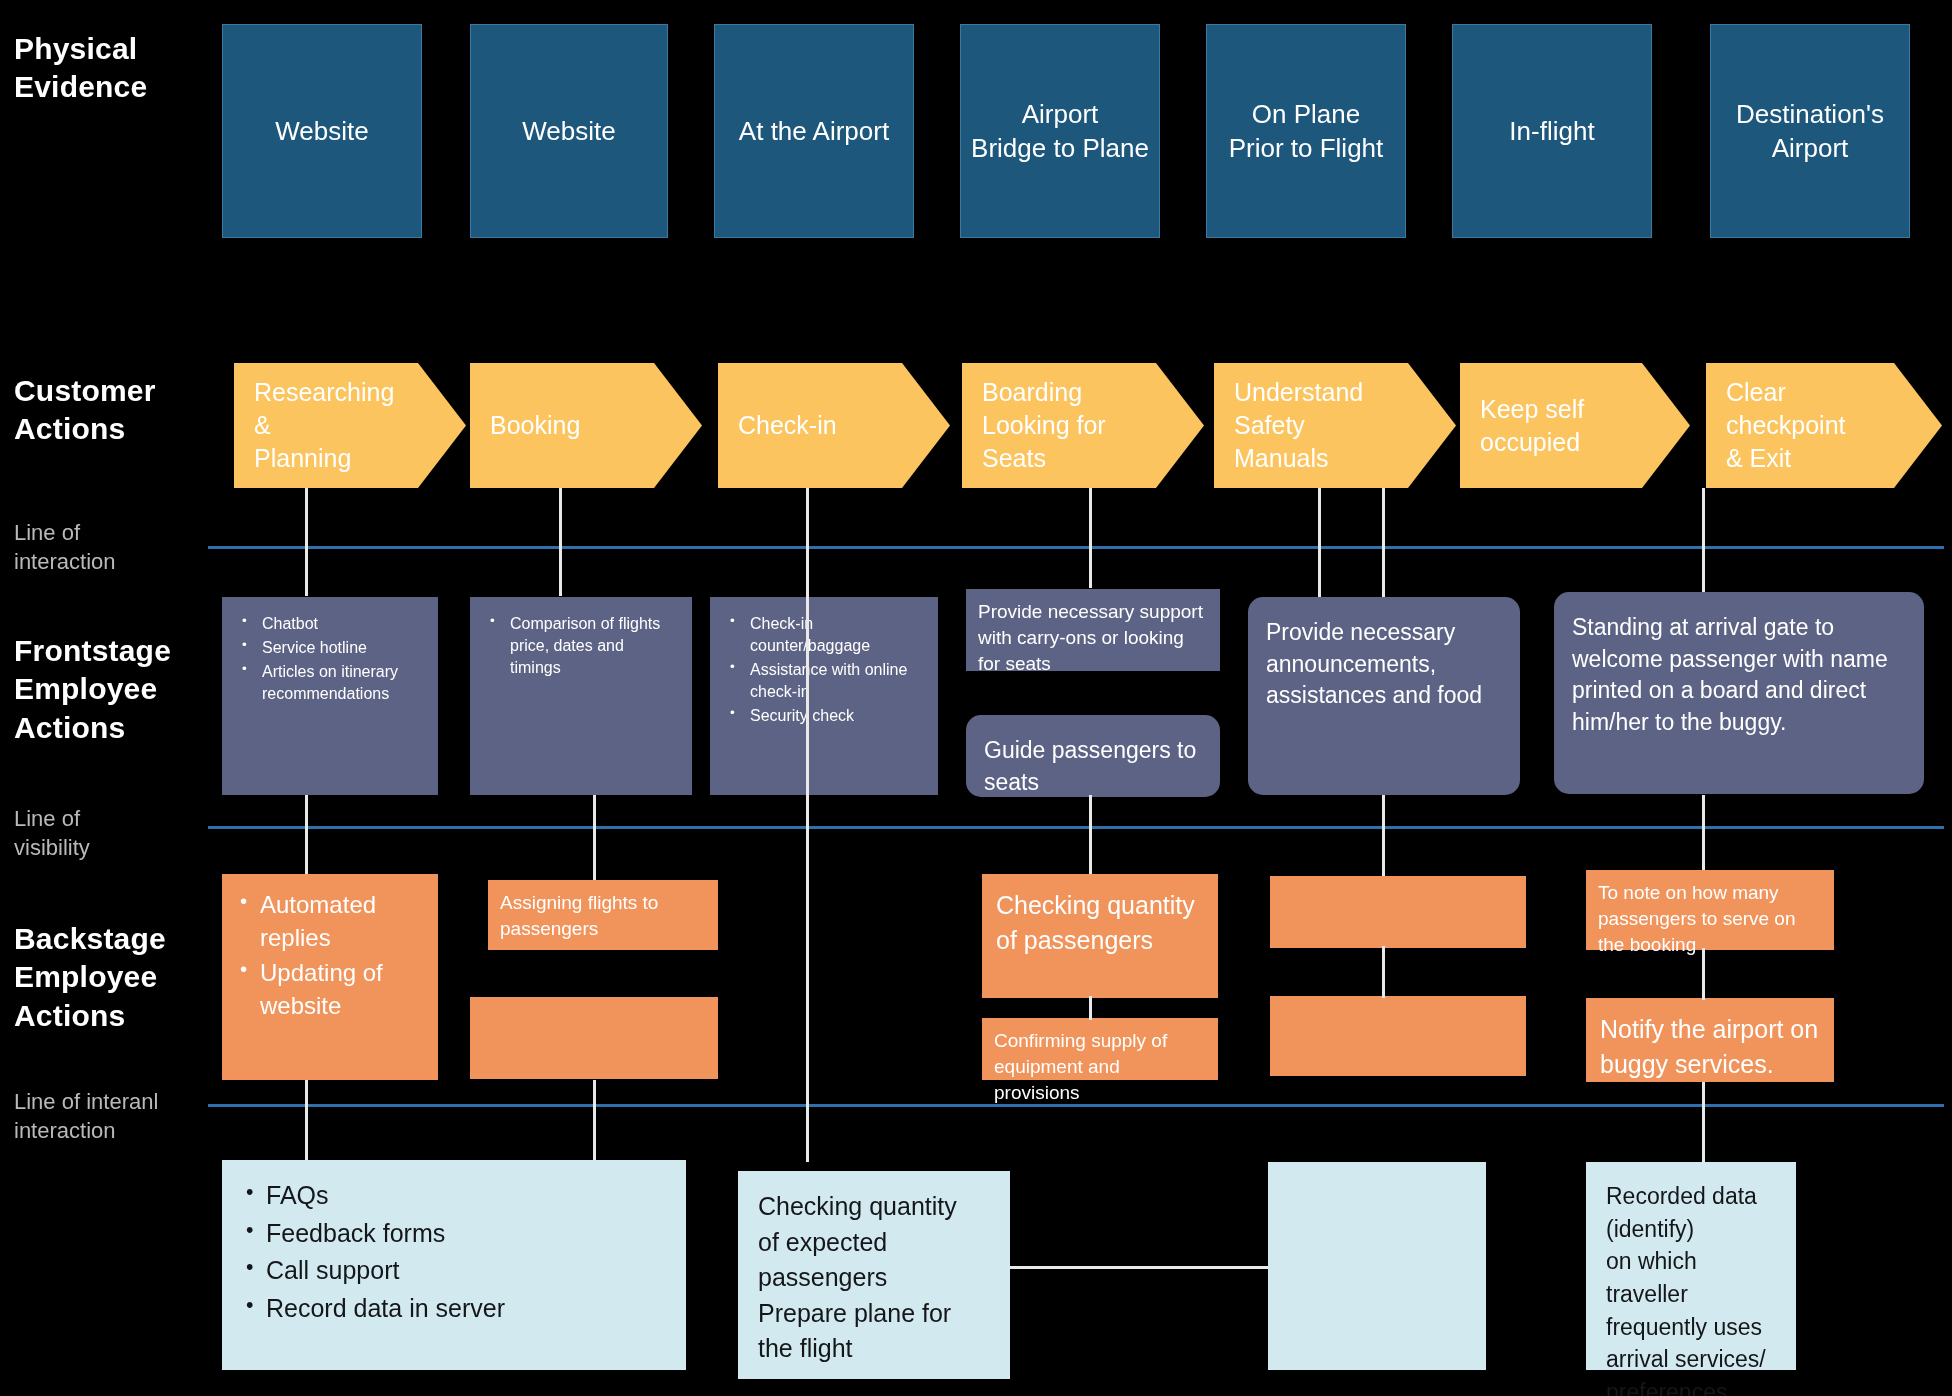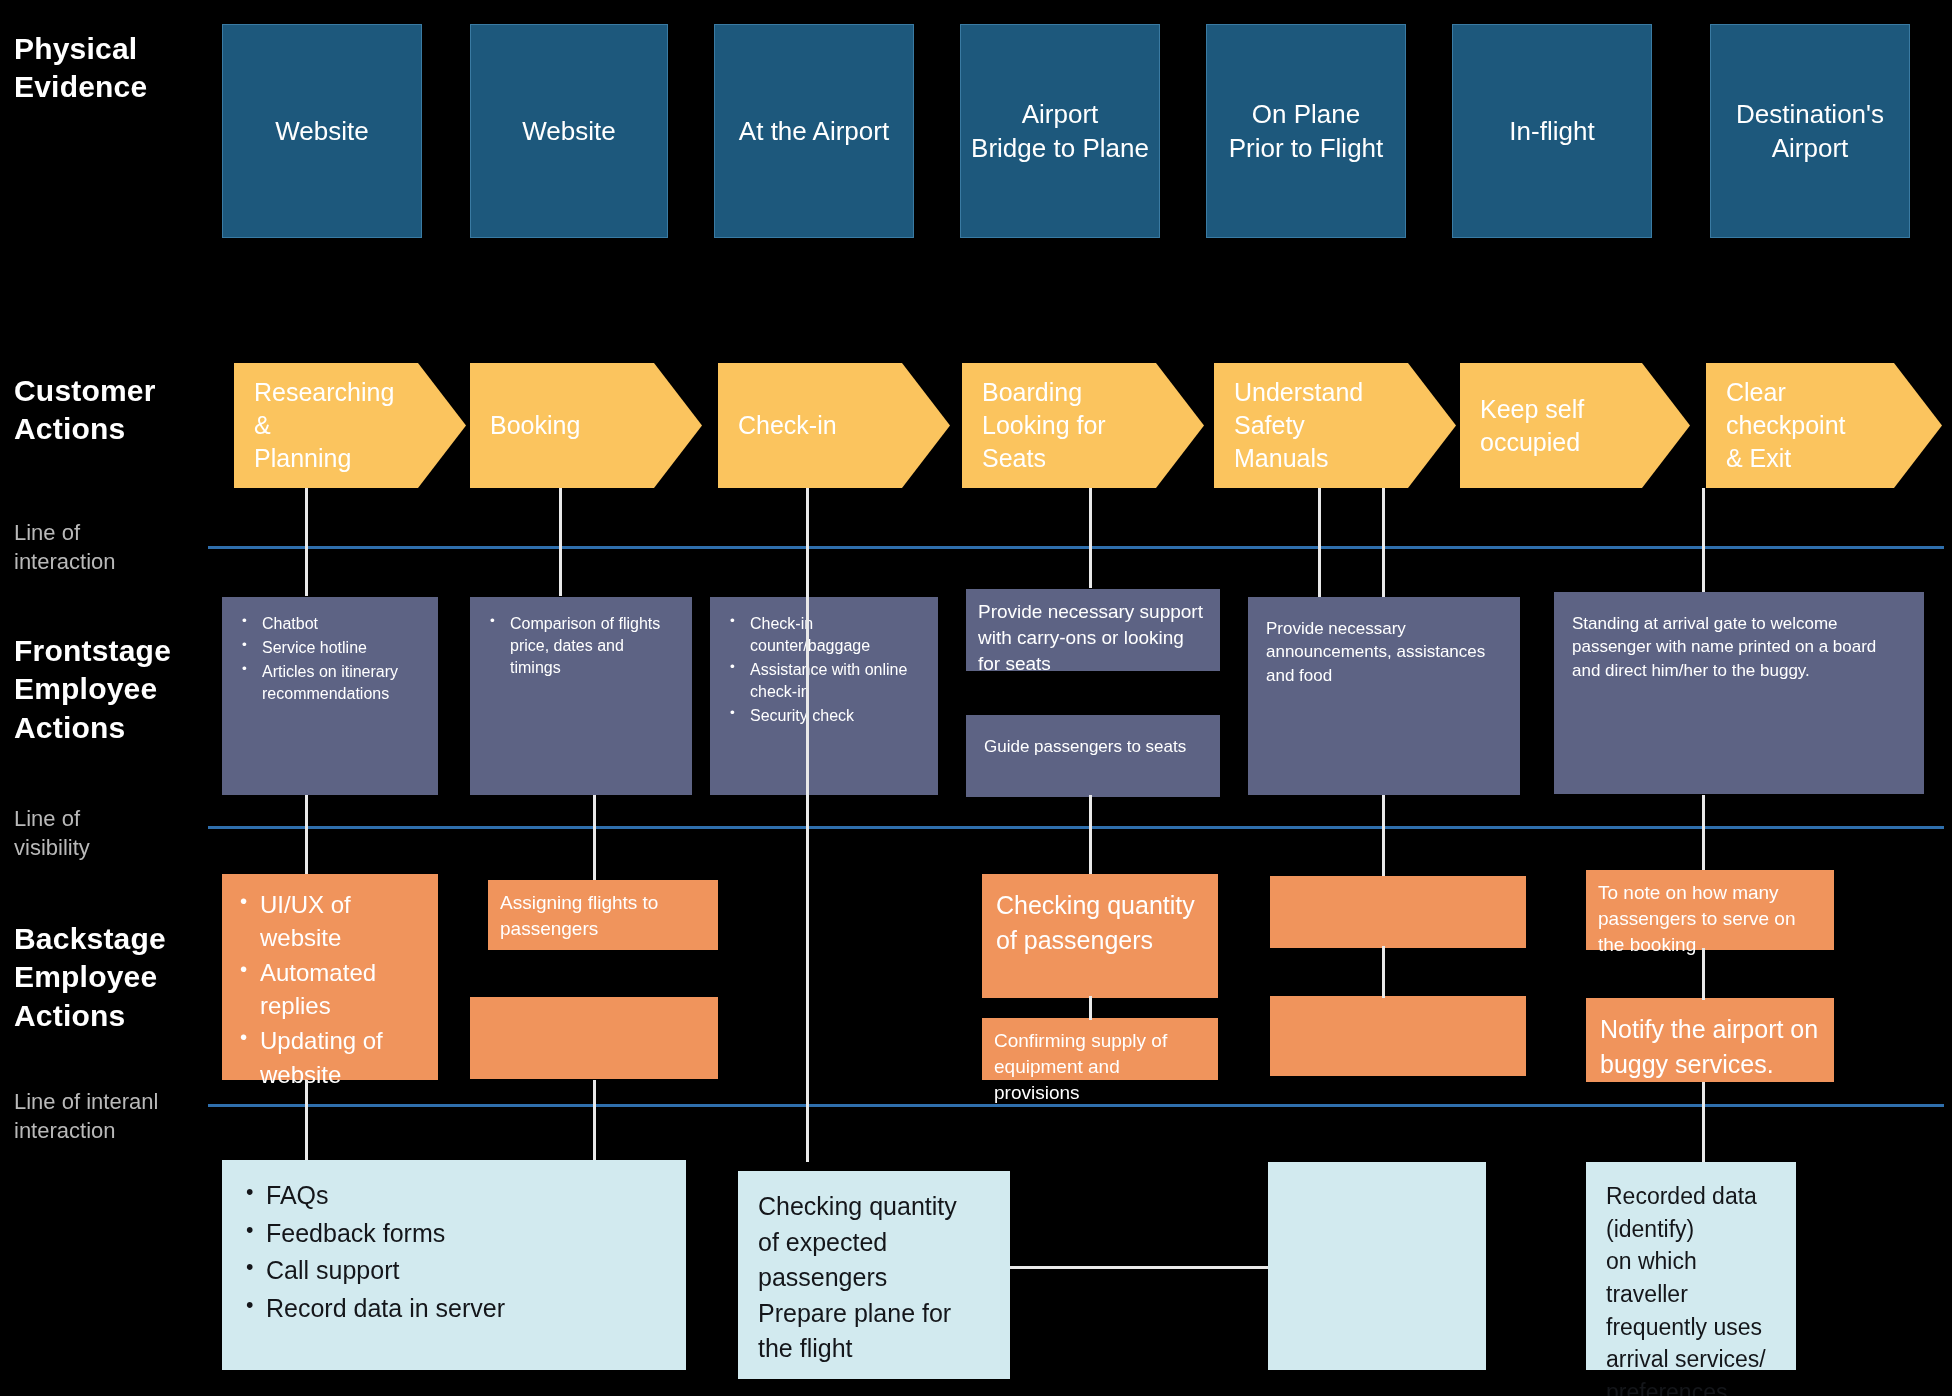--- a/index.html
+++ b/index.html
@@ -72,21 +72,21 @@
 
   
   .fs-box {
     position: absolute;
     background: #5d6384;
     color: #ffffff;
     line-height: 1.38;
     padding: 16px 14px 10px 16px;
   }
   .fs-box.small { font-size: 19px; padding: 10px 12px; }
-  .fs-box.big   { font-size: 17px; padding: 20px 18px; }
+  .fs-box.big   { font-size: 23px; padding: 20px 18px; border-radius: 15px; }
 
   
   .bs-box {
     position: absolute;
     background: #f0945c;
     color: #ffffff;
     line-height: 1.38;
     padding: 14px 14px;
   }
   .bs-box.small { font-size: 19px; padding: 10px 12px; }
@@ -215,21 +215,20 @@
   <div class="fs-box big" style="left:1554px; top:592px; width:370px; height:202px;">Standing at arrival gate to welcome passenger with name printed on a board and direct him/her to the buggy.</div>
 
   <div class="vline" style="left:305px;  top:795px; height:85px;"></div>
   <div class="vline" style="left:593px;  top:795px; height:85px;"></div>
   <div class="vline" style="left:1089px; top:795px; height:85px;"></div>
   <div class="vline" style="left:1382px; top:795px; height:120px;"></div>
   <div class="vline" style="left:1702px; top:795px; height:85px;"></div>
 
   <div class="bs-box" style="left:222px; top:874px; width:216px; height:206px; font-size:24px;">
     <ul class="bl">
-      <li>UI/UX of website</li>
       <li>Automated replies</li>
       <li>Updating of website</li>
     </ul>
   </div>
 
   <div class="bs-box small" style="left:488px; top:880px; width:230px; height:70px;">Assigning flights to passengers</div>
 
   <div class="bs-box small" style="left:470px; top:997px; width:248px; height:82px;"></div>
 
   <div class="bs-box med" style="left:982px; top:874px; width:236px; height:124px;">Checking quantity of passengers</div>

